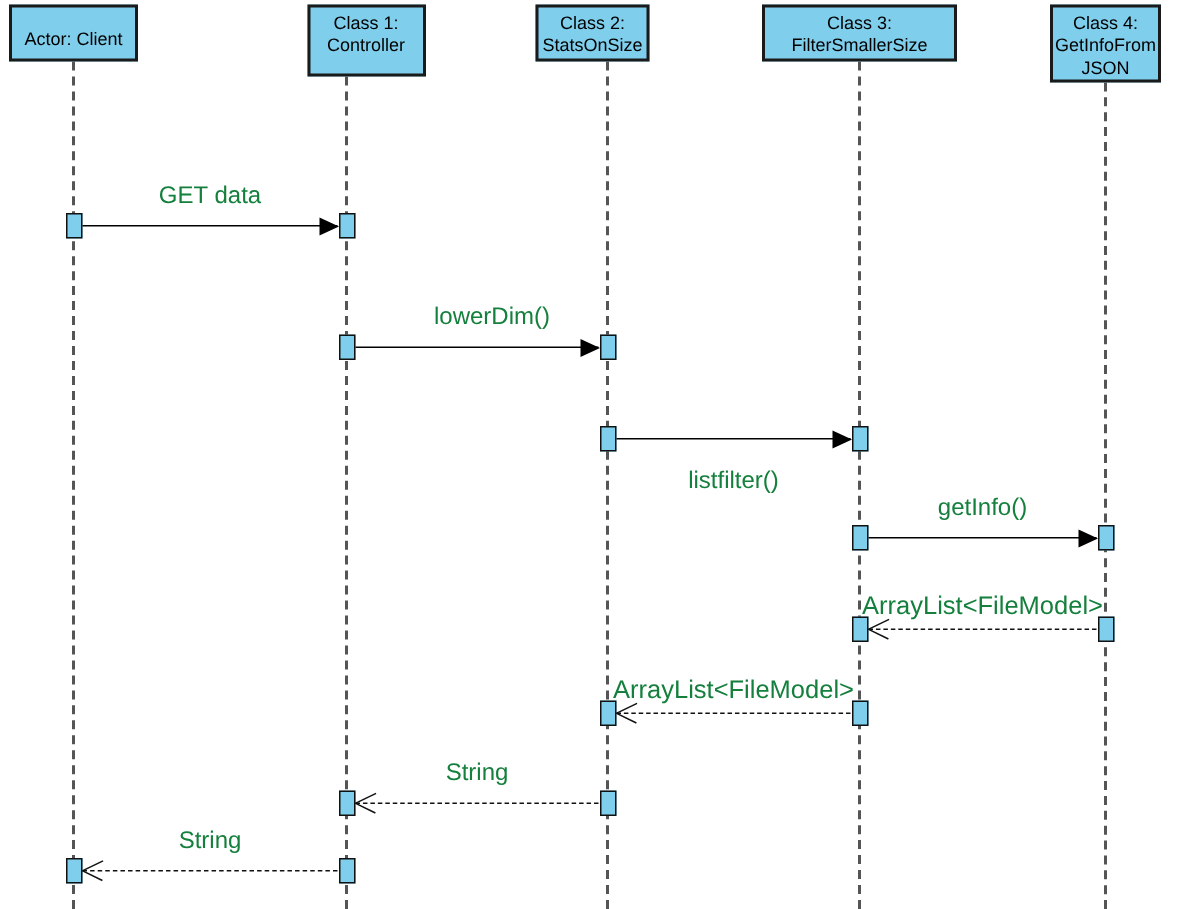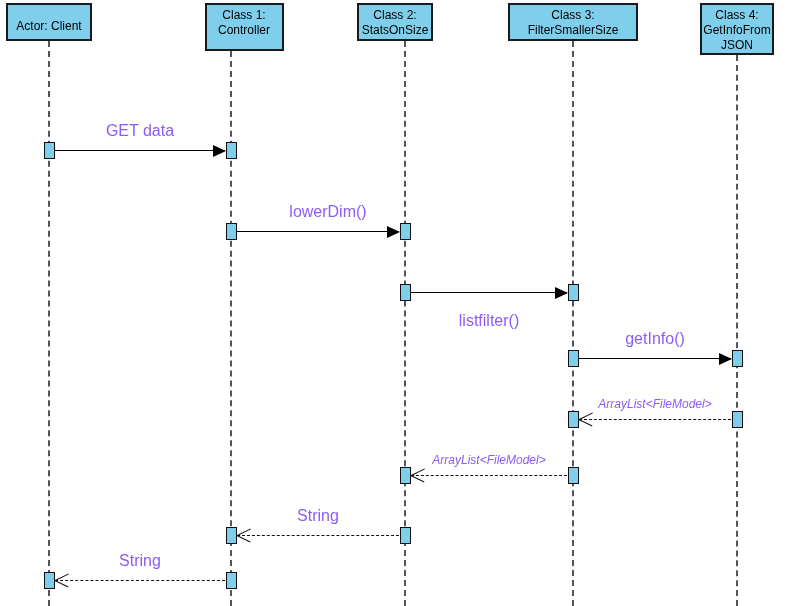--- a/index.html
+++ b/index.html
@@ -83,32 +83,31 @@
     height: 0;
     border-top: 1.6px solid #111111;
     transform-origin: 0 0;
   }
   .arrow-open-left span.up   { transform: rotate(-26deg); }
   .arrow-open-left span.down { transform: rotate(26deg); }
 
   
   .msg-label {
     position: absolute;
-    color: #8b5cf6;
+    color: #15803d;
     white-space: nowrap;
     text-align: center;
   }
   .msg-label.big {
     font-size: 16px;
     line-height: 18px;
   }
   .msg-label.small {
-    font-size: 12px;
+    font-size: 17px;
     line-height: 14px;
-    font-style: italic;
   }
 </style>
 </head>
 <body>
 
 <div id="canvas">
   <div id="lifelines">
       <div class="lifeline" style="left: 48px; top: 41px; height: 565px;"></div>
       <div class="lifeline" style="left: 230px; top: 41px; height: 565px;"></div>
       <div class="lifeline" style="left: 404px; top: 41px; height: 565px;"></div>

